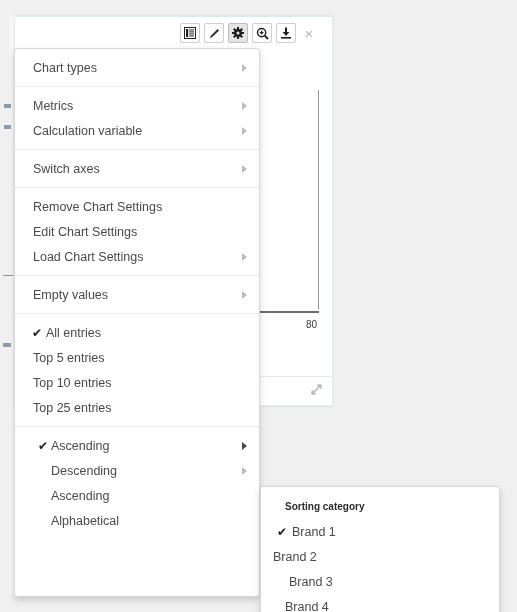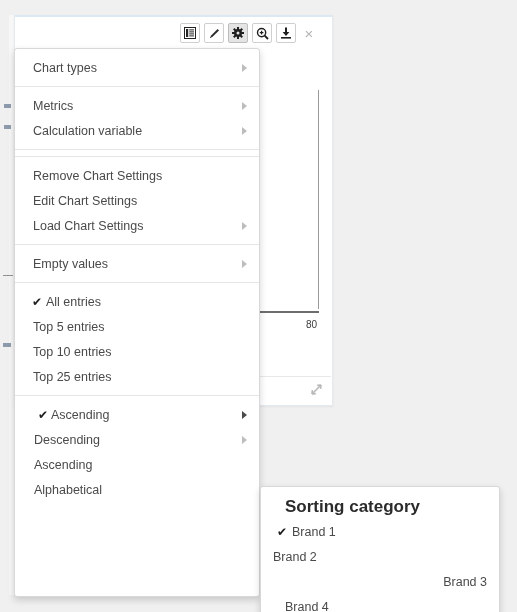--- a/index.html
+++ b/index.html
@@ -182,21 +182,21 @@
     position: absolute;
     left: 17px;
     top: 50%;
     transform: translateY(-50%);
     font-size: 12px;
     color: #1d1d1d;
     line-height: 1;
   }
   .menu-item.checked { padding-left: 31px; }
   .menu-item.checked.indent-sub { padding-left: 36px; }
-  .menu-item.indent-sub { padding-left: 19px; }
+  .menu-item.indent-sub { padding-left: 36px; }
   .menu-item.checked.indent-sub .check { left: 23px; }
 
   .submenu-arrow {
     flex: 0 0 auto;
     width: 0;
     height: 0;
     border-left: 5px solid #bdbdbd;
     border-top: 4px solid transparent;
     border-bottom: 4px solid transparent;
     margin-left: 8px;
@@ -206,21 +206,21 @@
   .menu-sep {
     height: 1px;
     background: #e6e6e6;
     margin: 6px 0;
   }
   .menu-head {
     display: flex;
     align-items: center;
     height: 25px;
     padding: 0 12px 0 24px;
-    font-size: 17px;
+    font-size: 10px;
     font-weight: bold;
     color: #2b2b2b;
     white-space: nowrap;
   }
 </style>
 </head>
 <body>
 
 <div id="left-rail"></div>
 <div class="page-frag" id="frag-a"></div>
@@ -303,20 +303,24 @@
     <div class="menu-sep"></div>
     <div class="menu-item">
       <span class="label">Metrics</span>
       <span class="submenu-arrow"></span>
     </div>
     <div class="menu-item">
       <span class="label">Calculation variable</span>
       <span class="submenu-arrow"></span>
     </div>
     <div class="menu-sep"></div>
+    <div class="menu-item">
+      <span class="label">Switch axes</span>
+      <span class="submenu-arrow"></span>
+    </div>
     <div class="menu-sep"></div>
     <div class="menu-item">
       <span class="label">Remove Chart Settings</span>
     </div>
     <div class="menu-item">
       <span class="label">Edit Chart Settings</span>
     </div>
     <div class="menu-item">
       <span class="label">Load Chart Settings</span>
       <span class="submenu-arrow"></span>
@@ -361,20 +365,20 @@
 <div class="menu" id="sorting-submenu">
   <div class="menu-head">Sorting category</div>
   <div id="sorting-submenu-items">
       <div class="menu-item checked" style="padding-left: 31px;">
         <span class="check" style="left: 16px;">✔</span>
         <span class="label">Brand 1</span>
       </div>
       <div class="menu-item" style="padding-left: 12px;">
         <span class="label">Brand 2</span>
       </div>
-      <div class="menu-item" style="padding-left: 40px; text-align: right;">
+      <div class="menu-item" style="padding-left: 28px;">
         <span class="label">Brand 3</span>
       </div>
       <div class="menu-item" style="padding-left: 24px;">
         <span class="label">Brand 4</span>
       </div>
     </div>
 </div>
 
 </body></html>

